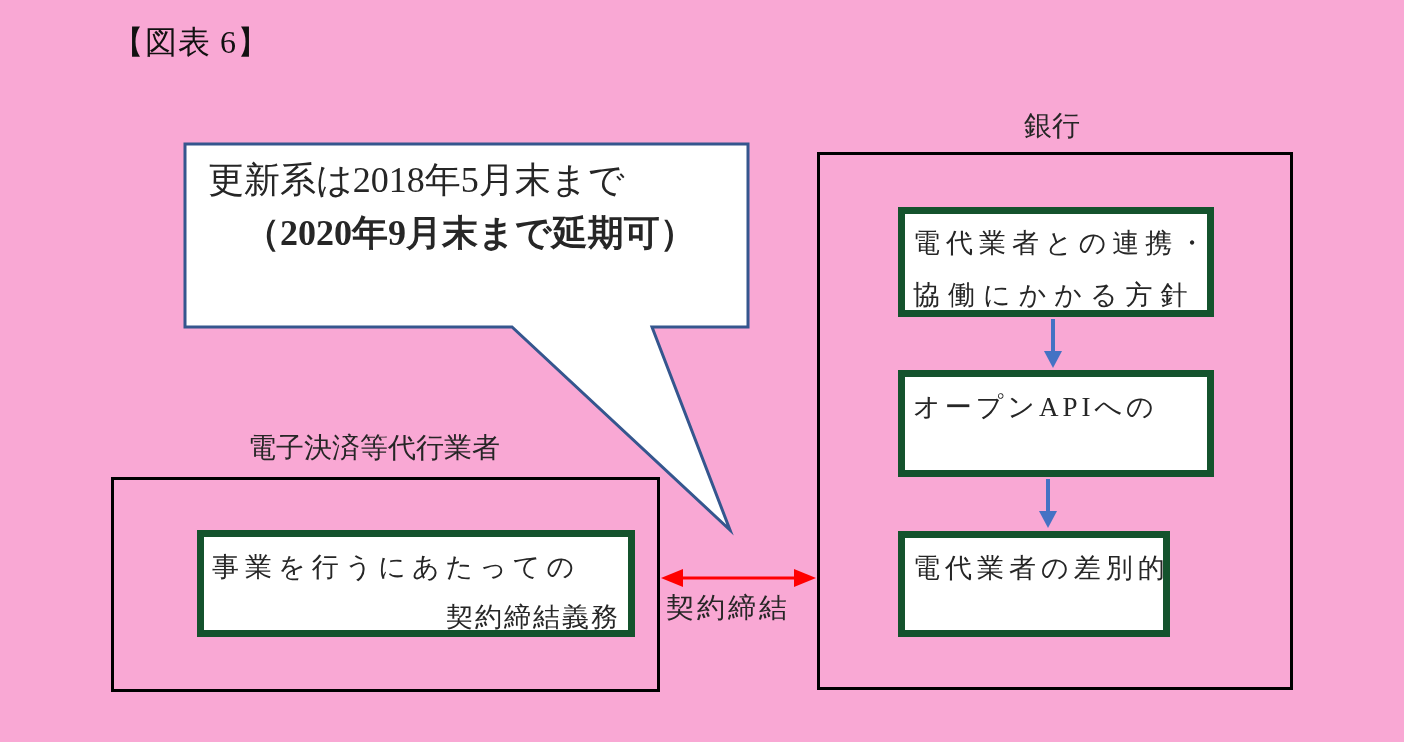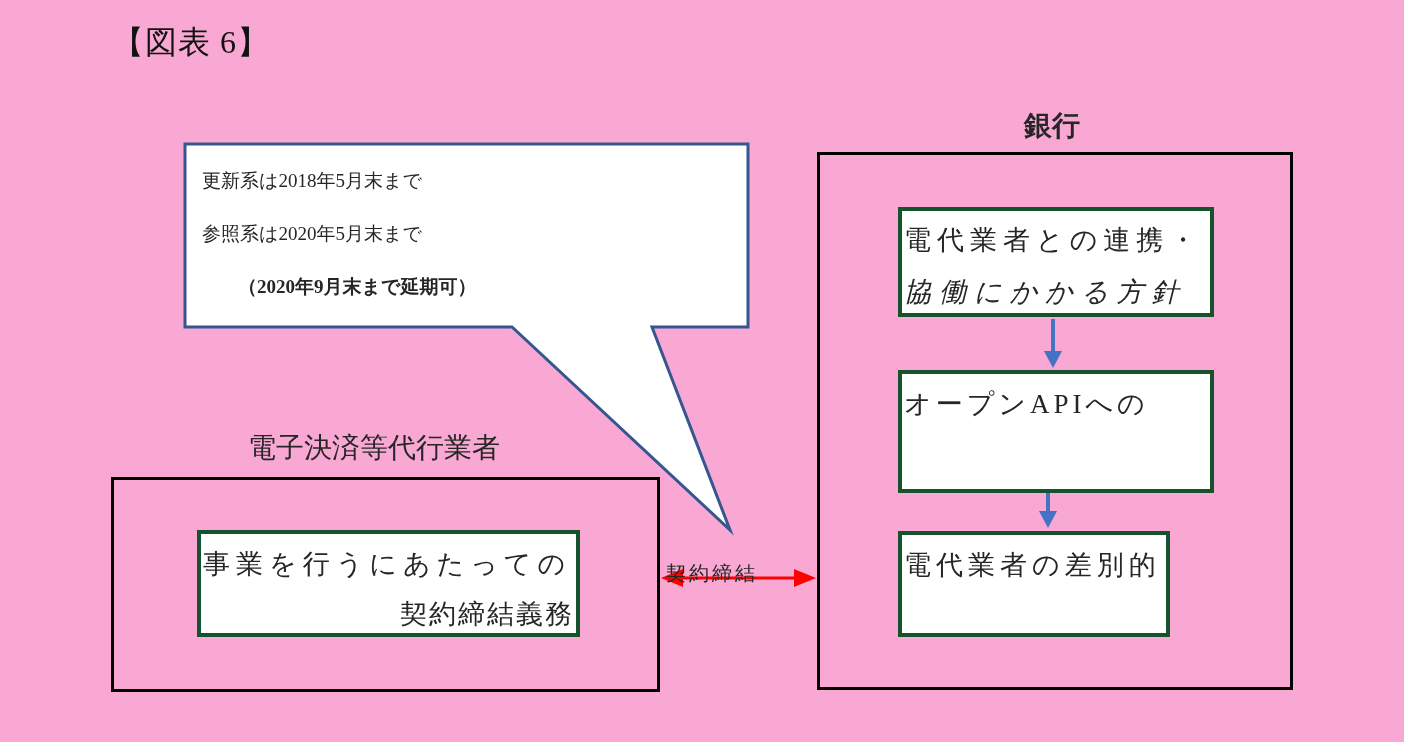--- a/index.html
+++ b/index.html
@@ -14,49 +14,49 @@
   .abs{position:absolute;}
   svg.overlay{position:absolute;left:0;top:0;width:1404px;height:742px;pointer-events:none;}
 
   .figure-title{
     left:112px;top:22px;
     font-size:32px;line-height:40px;
     letter-spacing:1px;
     color:#111111;
   }
 
-  .callout-text{left:202px;top:154px;width:540px;font-size:19px;line-height:53px;}
+  .callout-text{left:208px;top:154px;width:540px;font-size:36px;line-height:53px;}
   .callout-text .cl{white-space:nowrap;}
   .callout-text .cl.indent{text-indent:36px;font-weight:bold;}
 
   .section-label{font-size:28px;line-height:34px;white-space:nowrap;color:#262626;}
   .label-agent{left:248px;top:431px;}
-  .label-bank{left:1024px;top:109px;font-weight:bold;}
+  .label-bank{left:1024px;top:109px;}
 
   .outer-box{border:3px solid #000000;box-sizing:border-box;background:transparent;}
   .box-agent-outer{left:111px;top:477px;width:549px;height:215px;}
   .box-bank-outer{left:817px;top:152px;width:476px;height:538px;}
 
   .inner-box{
-    border:4px solid #14532d;box-sizing:border-box;background:#ffffff;
-    font-size:27px;line-height:50px;padding:5px 2px;white-space:nowrap;
+    border:7px solid #14532d;box-sizing:border-box;background:#ffffff;
+    font-size:27px;line-height:50px;padding:5px 8px;white-space:nowrap;
   }
   .inner-box .ln{white-space:nowrap;}
-  .box-agent-inner{left:197px;top:530px;width:383px;height:107px;}
+  .box-agent-inner{left:197px;top:530px;width:438px;height:107px;}
   .bank-box-1{left:898px;top:207px;width:316px;height:110px;line-height:52px;padding-top:3px;}
-  .bank-box-2{left:898px;top:370px;width:316px;height:123px;}
+  .bank-box-2{left:898px;top:370px;width:316px;height:107px;}
   .bank-box-3{left:898px;top:531px;width:272px;height:106px;}
 
   .ls2{letter-spacing:2px;text-align:right;}
   .ls4{letter-spacing:4px;}
   .ls5{letter-spacing:5px;}
   .ls6{letter-spacing:6px;}
-  .ls8{letter-spacing:8px;font-style:italic;}
+  .ls8{letter-spacing:8px;}
 
-  .connector-label{left:666px;top:556px;font-size:20px;line-height:34px;letter-spacing:3px;white-space:nowrap;}
+  .connector-label{left:666px;top:591px;font-size:28px;line-height:34px;letter-spacing:3px;white-space:nowrap;}
 </style>
 </head>
 <body>
 
 <div class="canvas">
 
   <svg class="overlay">
 
     <path d="M 185 144 L 748 144 L 748 327 L 652 327 L 730 530 L 512 327 L 185 327 Z" fill="#ffffff" stroke="#35568E" stroke-width="3" stroke-linejoin="miter" stroke-miterlimit="12"></path>
 
@@ -74,21 +74,20 @@
     <g>
       <line x1="1048" y1="479" x2="1048" y2="513" stroke="#4472C4" stroke-width="4"></line>
       <polygon points="1048,528 1039,511 1057,511" fill="#4472C4"></polygon>
     </g>
   </svg>
 
   <div class="abs figure-title">【図表 6】</div>
 
   <div class="abs callout-text">
     <div class="cl">更新系は2018年5月末まで</div>
-    <div class="cl">参照系は2020年5月末まで</div>
     <div class="cl indent">（2020年9月末まで延期可）</div>
   </div>
 
   <div class="abs section-label label-agent">電子決済等代行業者</div>
 
   <div class="abs outer-box box-agent-outer"></div>
 
   <div class="abs inner-box box-agent-inner">
     <div class="ln ls6">事業を行うにあたっての</div>
     <div class="ln ls2">契約締結義務</div>

